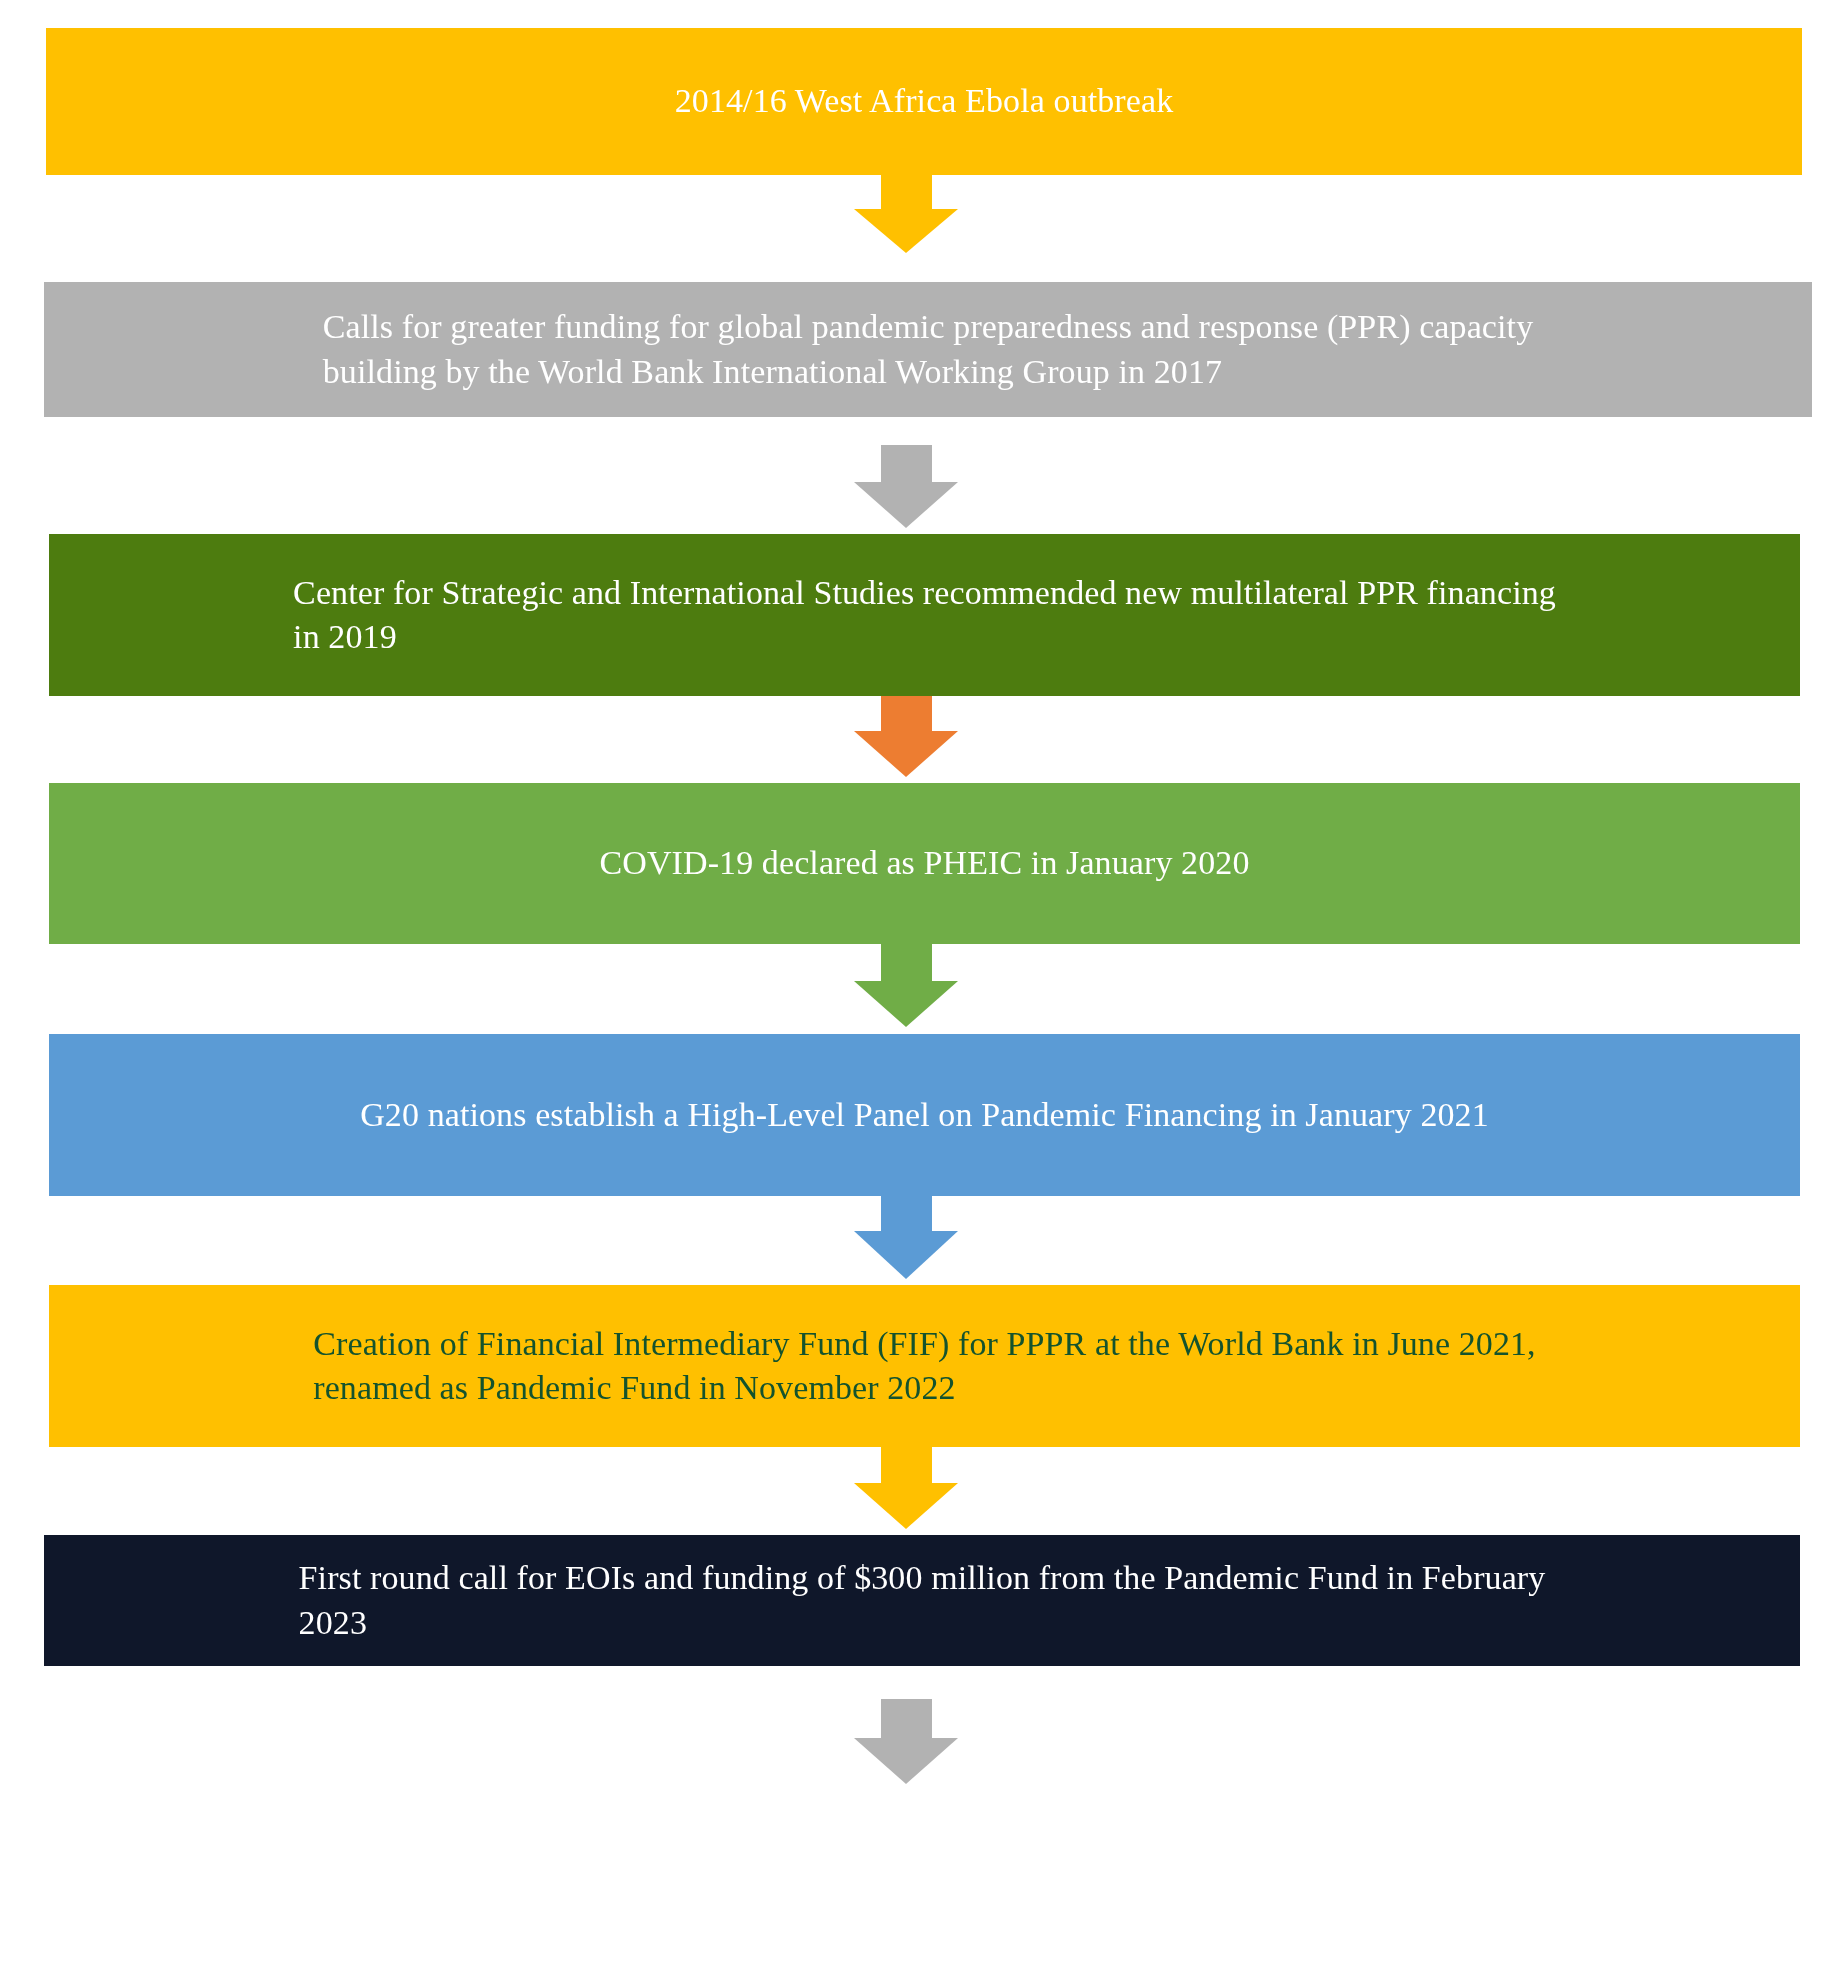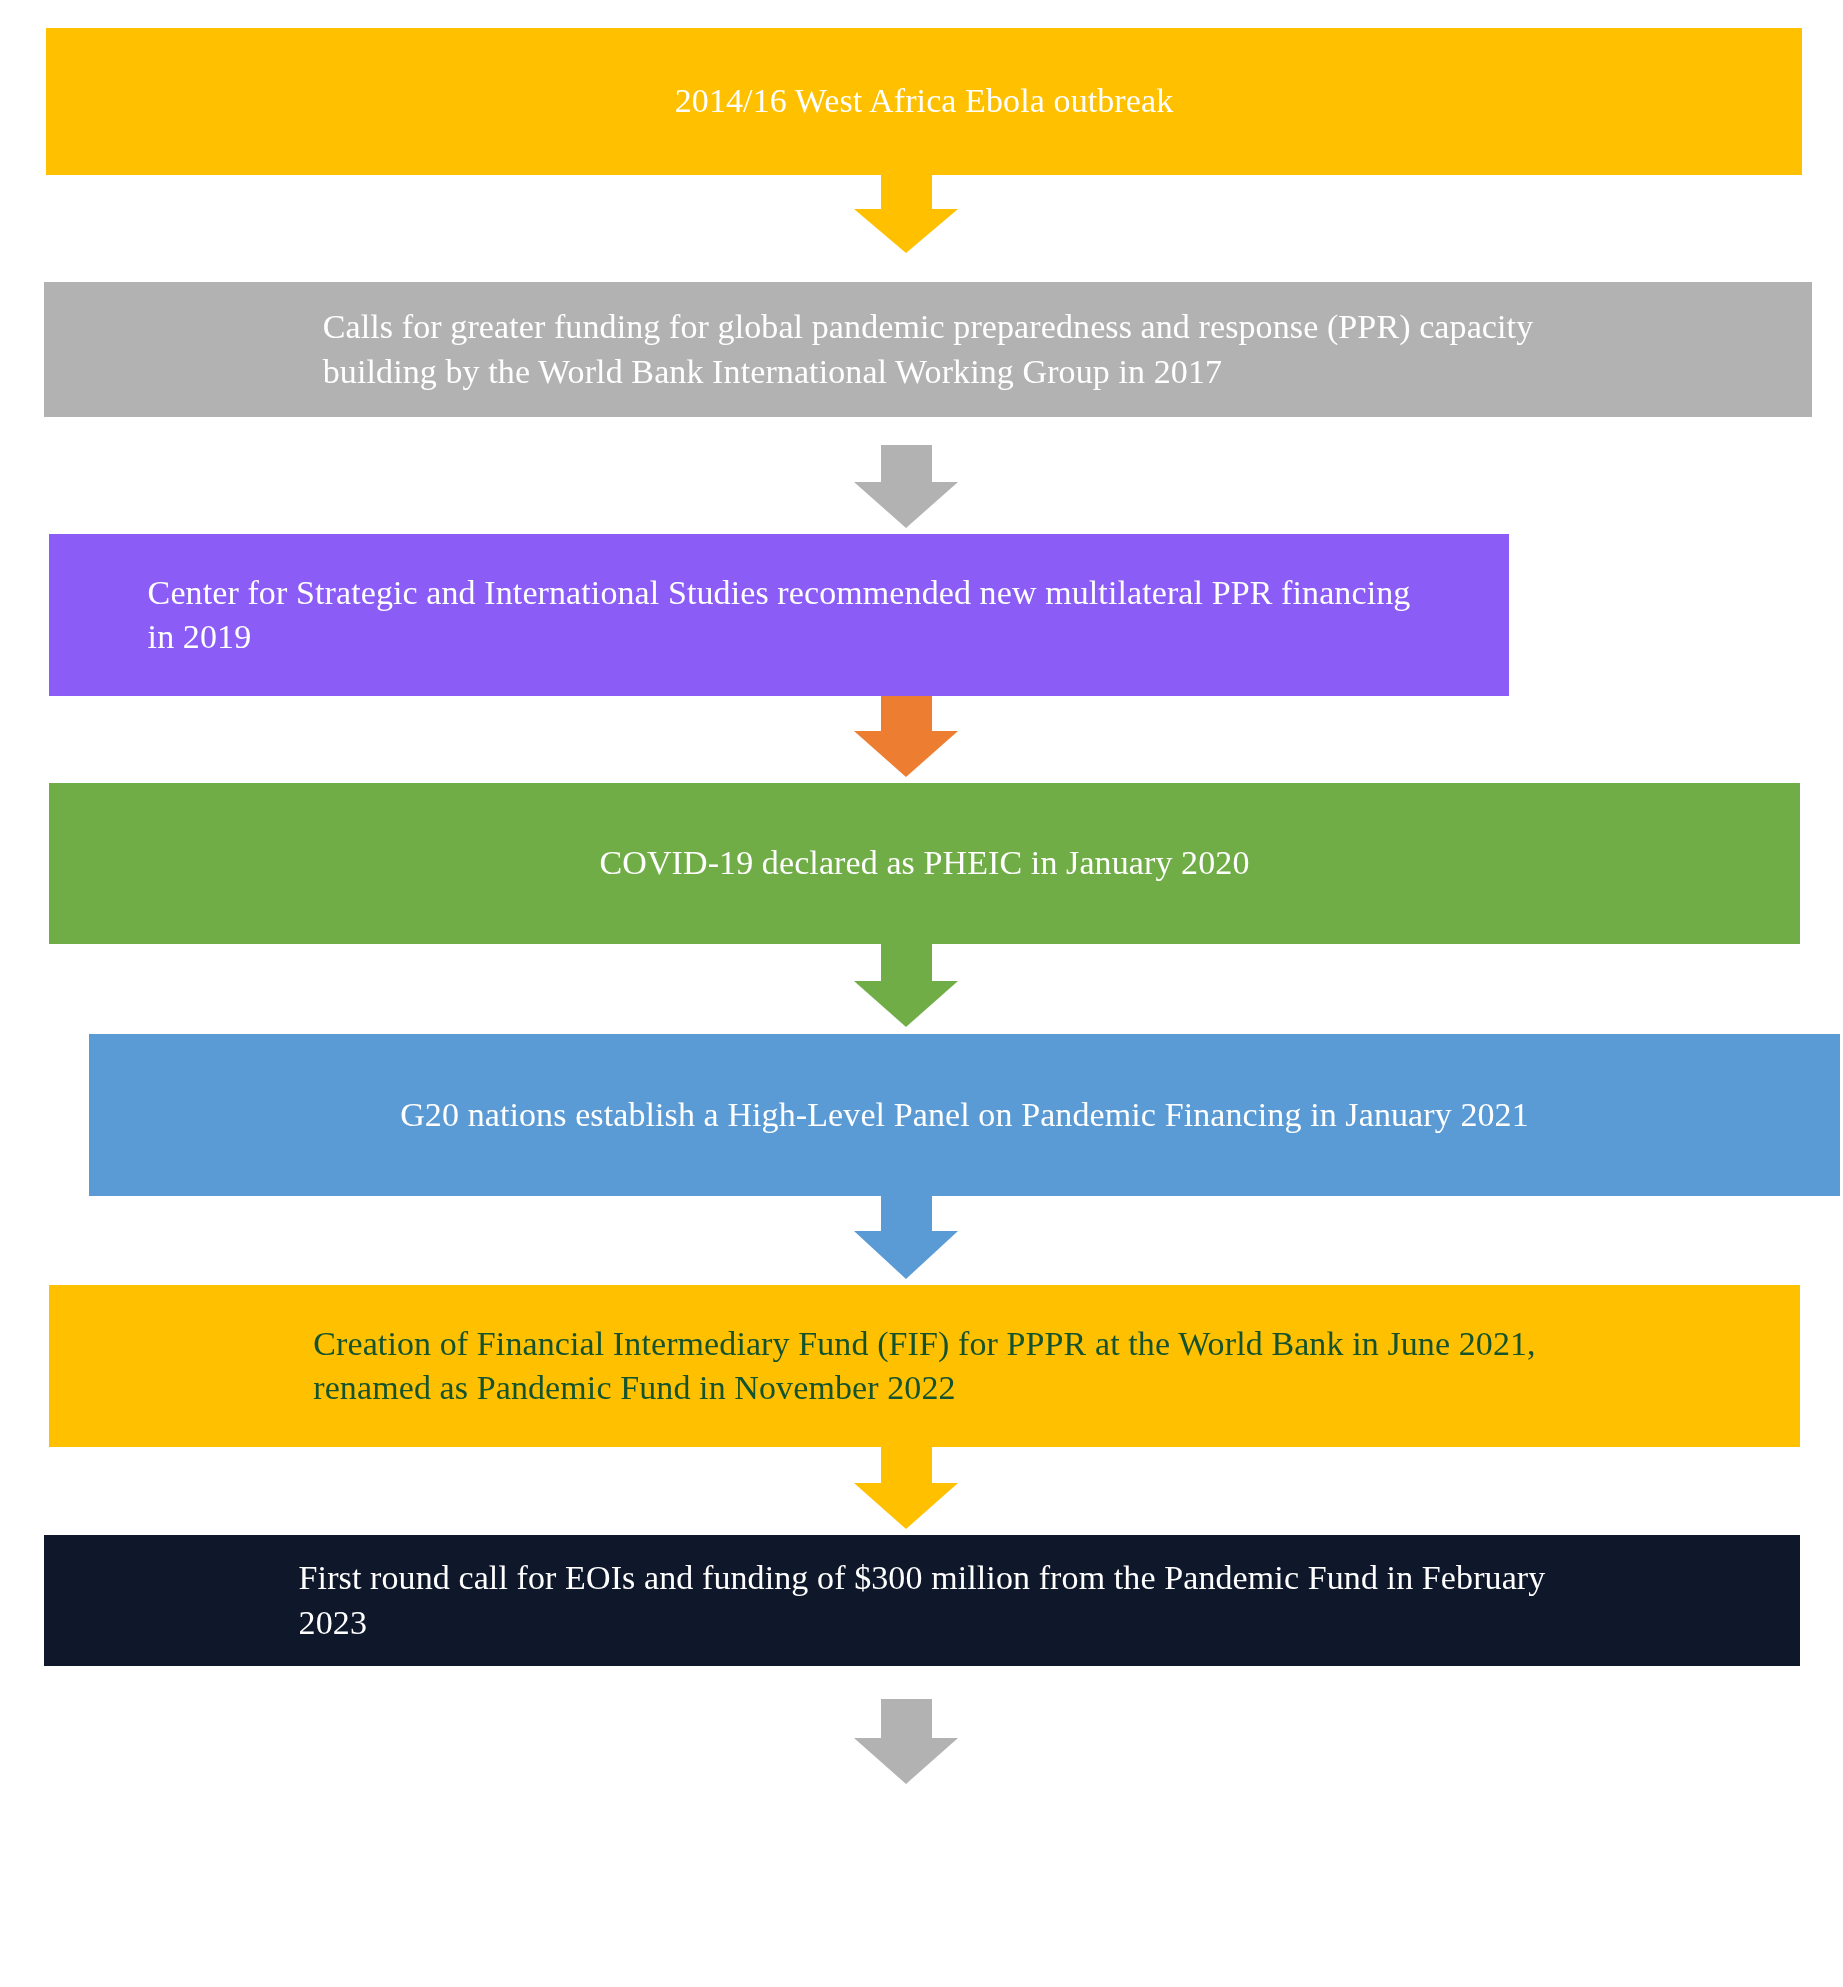--- a/index.html
+++ b/index.html
@@ -82,28 +82,28 @@
       <div class="shaft" style="height: 39px; background: rgb(178, 178, 178);"></div>
       <div class="head" style="border-top: 46px solid rgb(178, 178, 178);"></div>
     </div>
     <div class="stage" style="left: 46px; top: 27.5px; width: 1756px; height: 147px; background: rgb(255, 192, 0);">
       <div class="stage-label" style="color: rgb(255, 255, 255);">2014/16  West Africa Ebola outbreak</div>
     </div>
     <div class="stage" style="left: 44px; top: 282px; width: 1768px; height: 135px; background: rgb(178, 178, 178);">
       <div class="stage-label" style="color: rgb(255, 255, 255);">Calls for greater funding for global pandemic preparedness and response (PPR) capacity
 building by the World Bank International Working Group in 2017</div>
     </div>
-    <div class="stage" style="left: 49px; top: 534px; width: 1460px; height: 162px; background: #8b5cf6;">
+    <div class="stage" style="left: 49px; top: 534px; width: 1751px; height: 162px; background: #4d7c0f;">
       <div class="stage-label" style="color: rgb(255, 255, 255);">Center for Strategic and International Studies recommended new multilateral PPR financing
 in 2019</div>
     </div>
     <div class="stage" style="left: 49px; top: 783px; width: 1751px; height: 161px; background: rgb(112, 173, 71);">
       <div class="stage-label" style="color: rgb(255, 255, 255);">COVID-19 declared as PHEIC in January 2020</div>
     </div>
-    <div class="stage" style="left: 49px; top: 1034px; width: 1751px; height: 162px; background: rgb(91, 155, 213); margin-left: 40px;">
+    <div class="stage" style="left: 49px; top: 1034px; width: 1751px; height: 162px; background: rgb(91, 155, 213);">
       <div class="stage-label" style="color: rgb(255, 255, 255);">G20 nations establish a High-Level Panel on Pandemic Financing in January 2021</div>
     </div>
     <div class="stage" style="left: 49px; top: 1285px; width: 1751px; height: 162px; background: rgb(255, 192, 0);">
       <div class="stage-label" style="color: #14532d;">Creation of Financial Intermediary Fund (FIF) for PPPR at the World Bank in June 2021,
 renamed as Pandemic Fund in November 2022</div>
     </div>
     <div class="stage" style="left: 44px; top: 1535px; width: 1756px; height: 131px; background: #0f172a;">
       <div class="stage-label" style="color: rgb(255, 255, 255);">First round call for EOIs and funding of $300 million from the Pandemic Fund in February
 2023</div>
     </div>

